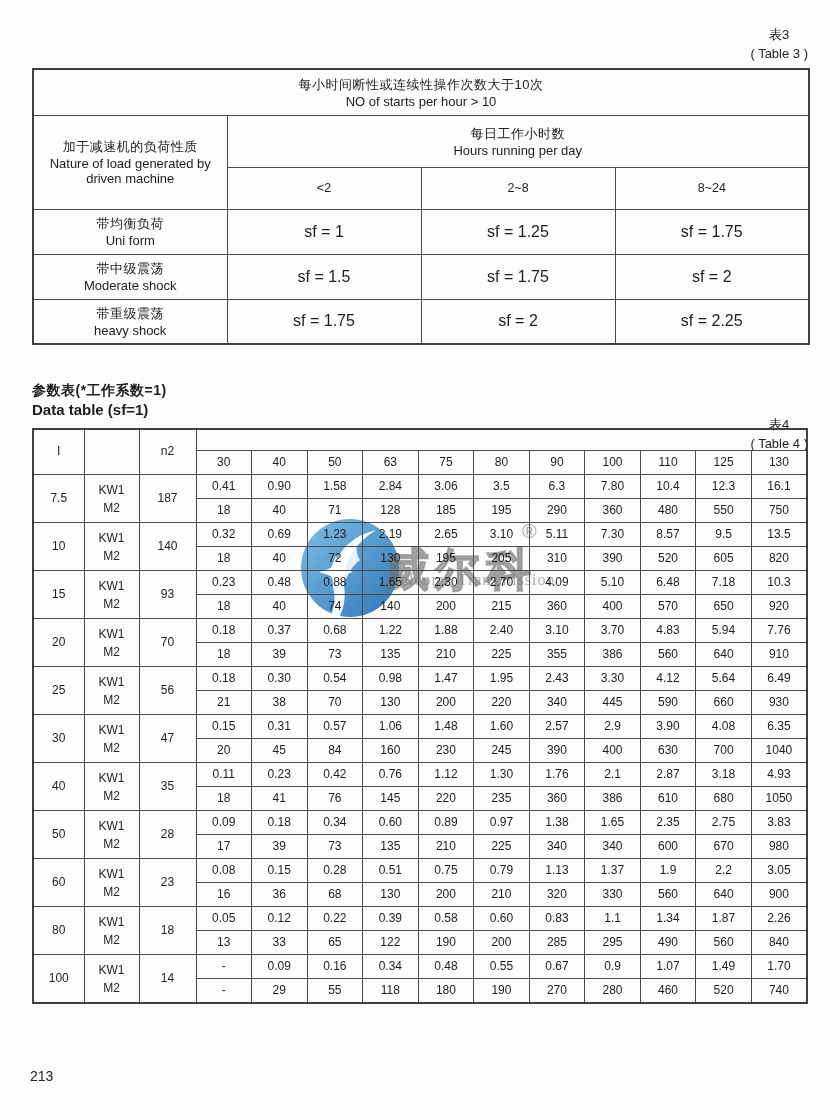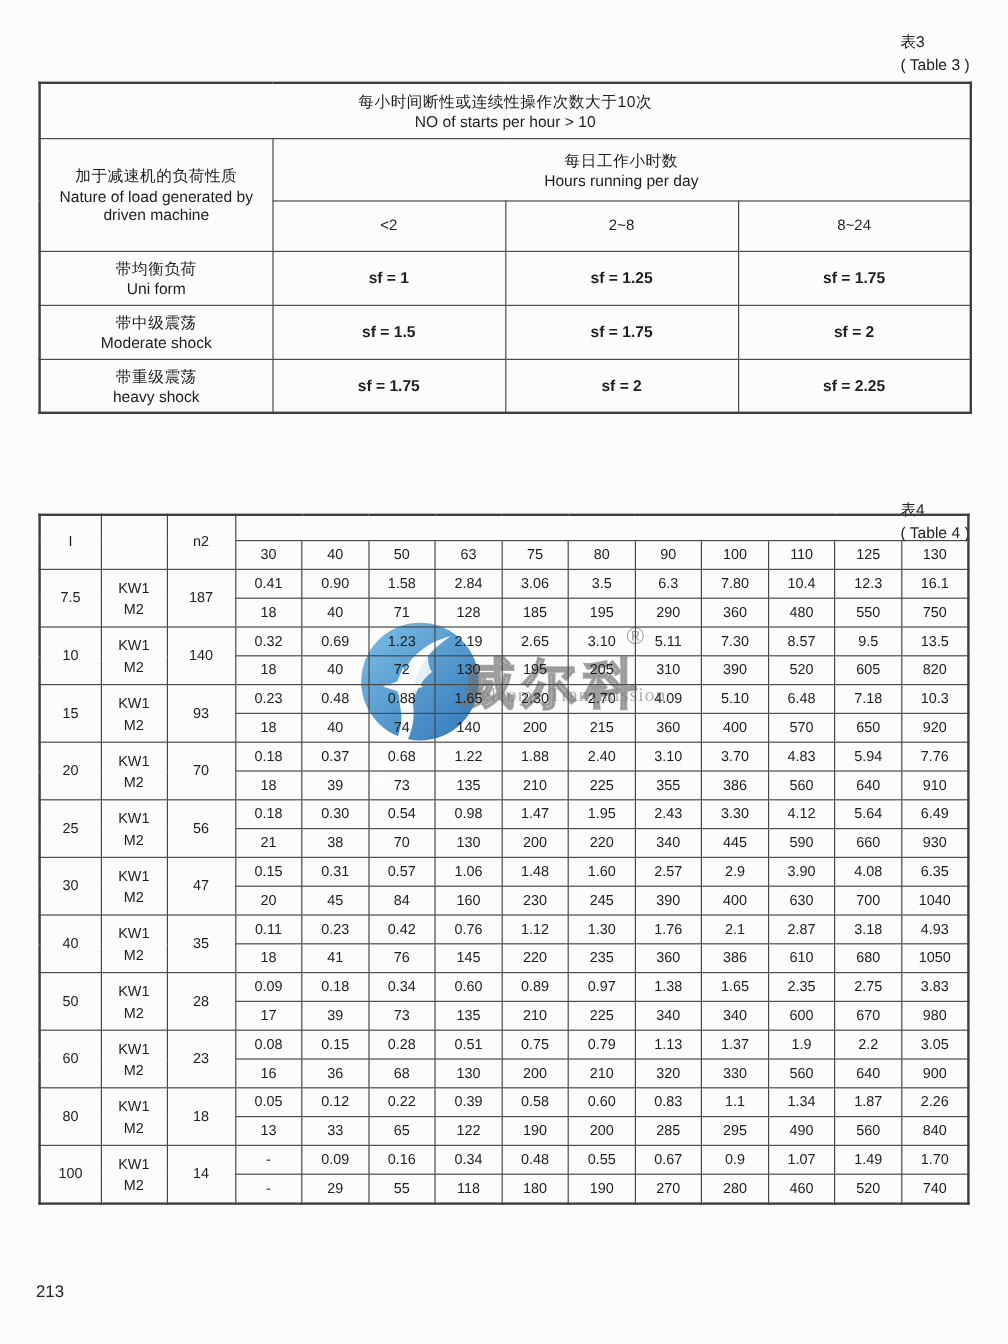--- a/index.html
+++ b/index.html
@@ -2,35 +2,35 @@
 <html><head>
 <meta charset="utf-8">
 <style>
   html,body{margin:0;padding:0;background:#e9e9e9;}
   .page{
     position:relative;width:840px;height:1120px;margin:0 auto;
     background:#fcfcfb;overflow:hidden;
     font-family:"Liberation Sans","DejaVu Sans",sans-serif;color:#1d1d1d;
   }
   
-  .tag{position:absolute;right:32px;text-align:left;font-size:13px;line-height:1.45;color:#222;}
+  .tag{position:absolute;right:32px;text-align:center;font-size:13px;line-height:1.45;color:#222;}
   .tag3{top:26px;}
   .tag4{top:416px;}
   
   table{border-collapse:collapse;table-layout:fixed;background:transparent;}
   td{border:1px solid #4a4a4a;text-align:center;vertical-align:middle;padding:0 2px;}
   .zh{font-size:13px;letter-spacing:.5px;}
   .en{font-size:13px;}
   
   .t3{position:absolute;left:32px;top:68px;width:776px;border:2px solid #3f3f3f;z-index:1;}
   .t3 .r1{height:46px;padding-left:12px;}
   .t3 .r2{height:52px;}
   .t3 .r3{height:42px;font-size:12.5px;}
   .t3 .rd{height:45px;}
-  .t3 .val{font-size:13px;font-weight:bold;}
+  .t3 .val{font-size:16px;}
   
   .sec{position:absolute;left:32px;top:381px;line-height:1.35;}
   .sec .l1{font-size:14px;font-weight:700;letter-spacing:.5px;}
   .sec .l2{font-size:15px;font-weight:700;}
   
   .t4{position:absolute;left:32px;top:428px;width:776px;border:2px solid #3f3f3f;font-size:12px;z-index:1;}
   .t4 td{height:23px;line-height:1.15;}
   .t4 .hband{height:20px;border-bottom:1px solid #4a4a4a;}
   .t4 .kwm{line-height:1.5;font-size:12px;margin-left:39px;}
   
@@ -114,20 +114,24 @@
         <div class="zh">带重级震荡</div>
         <div class="en">heavy shock</div>
       </td>
       <td class="val">sf = 1.75</td>
       <td class="val">sf = 2</td>
       <td class="val">sf = 2.25</td>
     </tr>
   </tbody>
     </table>
 
+  <div class="sec">
+    <div class="l1">参数表(*工作系数=1)</div>
+    <div class="l2">Data table (sf=1)</div>
+  </div>
 
   <div class="tag tag4">
     <div>表4</div>
     <div>( Table 4 )</div>
   </div>
 
   <div class="watermark">
     <svg class="wm-logo" width="104" height="142" viewBox="0 0 104 142">
       <defs>
         <linearGradient id="wmblue" x1="0" y1="0" x2="1" y2="1">

